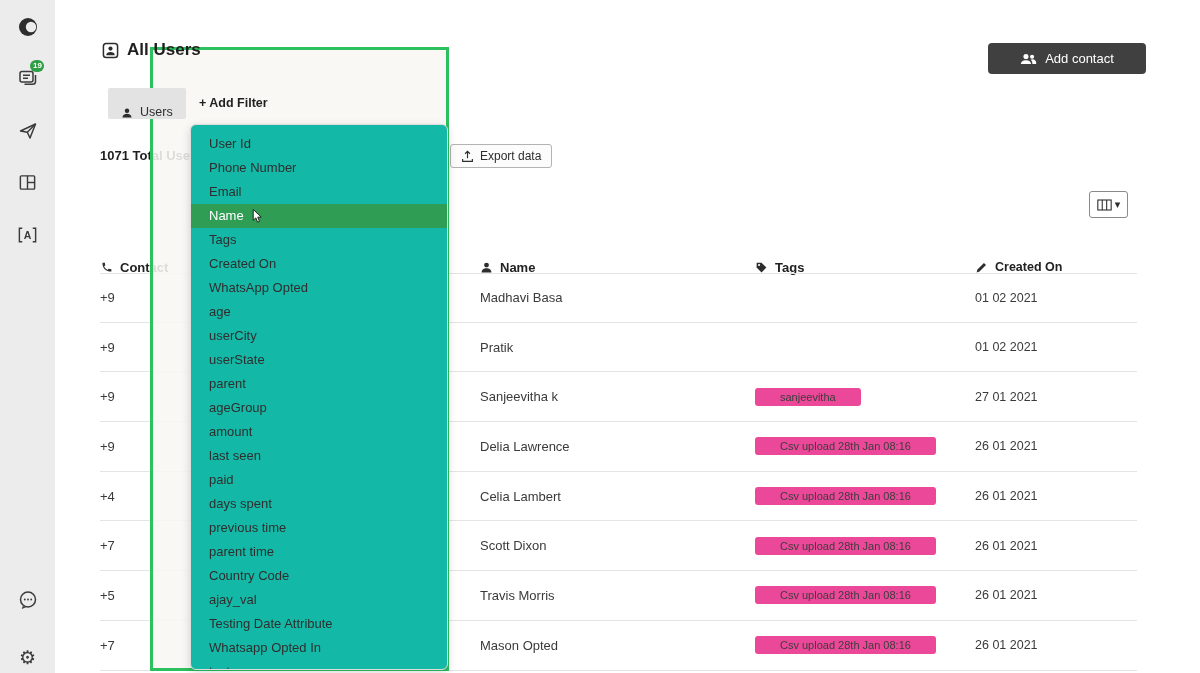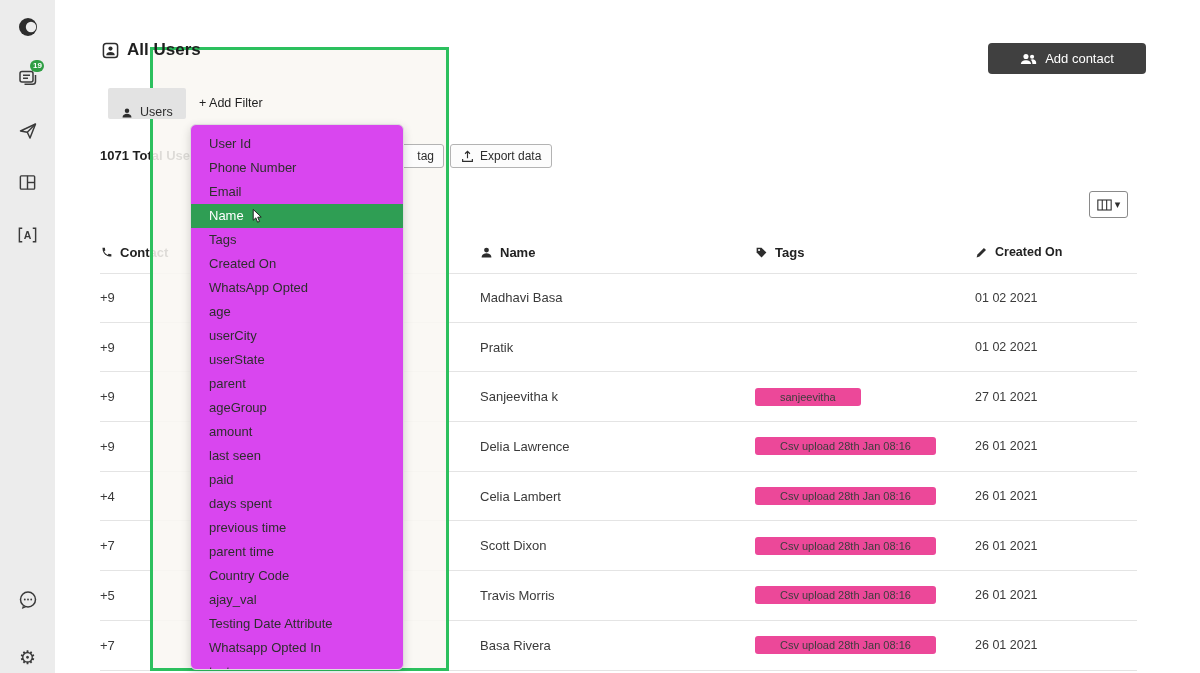--- a/index.html
+++ b/index.html
@@ -13,44 +13,44 @@
   .badge { position:absolute; left:30px; top:60px; background:#2f9e44; color:#fff; font-size:8px; line-height:10px; min-width:14px; text-align:right; border-radius:7px; padding:1px 2px; font-weight:bold; z-index:81; }
   .gear-glyph { font-size:19px; }
 
   
   .page-title { position:absolute; left:102px; top:40px; display:flex; align-items:center; gap:8px; z-index:60; }
   .page-title .t { font-size:17px; font-weight:bold; color:#1f1f1f; }
   .add-contact-btn { position:absolute; left:988px; top:43px; width:158px; height:31px; background:#404040; border:none; border-radius:4px; display:flex; align-items:center; justify-content:center; gap:8px; color:#fff; font-size:13px; cursor:pointer; z-index:10; font-family:inherit; }
 
   
   .users-tab { position:absolute; left:108px; top:88px; height:31px; padding:0 13px; background:#e3e3e3; border:none; border-radius:2px; display:flex; align-items:flex-end; gap:7px; font-size:12.5px; color:#2e2e2e; cursor:pointer; z-index:60; font-family:inherit; }
-  .add-filter { position:absolute; left:199px; top:96px; font-size:12.5px; color:#1f1f1f; cursor:pointer; z-index:60; }
+  .add-filter { position:absolute; left:199px; top:96px; font-size:12.5px; color:#1f1f1f; cursor:pointer; z-index:60;font-weight:bold; }
   .total-users { position:absolute; left:100px; top:148px; font-size:13px; font-weight:bold; color:#1f1f1f; z-index:1; }
   .tag-btn { position:absolute; left:370px; top:144px; width:74px; height:24px; background:#fcfcfc; border:1px solid #b3b3b3; border-radius:3px; display:flex; align-items:center; justify-content:flex-end; padding-right:9px; font-size:12px; color:#2d2d2d; cursor:pointer; z-index:60; font-family:inherit; }
   .export-btn { position:absolute; left:450px; top:144px; height:24px; background:#fcfcfc; border:1px solid #b3b3b3; border-radius:3px; display:inline-flex; align-items:center; gap:6px; padding:0 10px; font-size:12px; color:#2d2d2d; cursor:pointer; z-index:10; font-family:inherit;text-align:right; }
   .columns-btn { position:absolute; left:1089px; top:191px; width:39px; height:27px; background:#fff; border:1px solid #8a8a8a; border-radius:3px; display:flex; align-items:center; justify-content:center; gap:3px; cursor:pointer; z-index:1; font-size:11px; color:#2d2d2d; font-family:inherit; }
 
   
-  .table-head { position:absolute; left:100px; top:239px; width:1037px; height:26px; display:flex; align-items:center; font-size:13px; font-weight:bold; color:#222; z-index:1; }
+  .table-head { position:absolute; left:100px; top:260px; width:1037px; height:26px; display:flex; align-items:flex-start; font-size:13px; font-weight:bold; color:#222; z-index:1; }
   .th { display:flex; align-items:center; gap:7px; cursor:pointer; }
   .table-body { position:absolute; left:100px; top:273px; width:1037px; z-index:1; }
   .tr { height:49.7px; display:flex; align-items:center; border-bottom:1px solid #e4e4e4; font-size:13px; color:#3a3a3a; cursor:pointer; }
   .tr:first-child { border-top:1px solid #e4e4e4; }
   .td { overflow:hidden; white-space:nowrap; }
   .td-contact { width:380px; }
   .td-name { width:275px; }
   .td-tags { width:220px; }
   .td-created { flex:1; font-size:12.5px; }
   .chip { background:#ec4899; color:#3d3d3d; font-size:11px; padding:3px 25px; border-radius:3px; display:inline-block; }
 
   
   .highlight-box { position:absolute; left:150px; top:47px; width:299px; height:624px; border:3px solid #2cc05e; background:rgba(249,247,242,0.87); z-index:50; }
 
   
-  .dropdown { position:absolute; left:190px; top:124px; width:214px; height:546px; background:#d946ef; border:1px solid #ddd; border-radius:6px; box-shadow:0 3px 10px rgba(0,0,0,0.16); padding:7px 0; overflow:hidden; z-index:70; }
+  .dropdown { position:absolute; left:190px; top:124px; width:258px; height:546px; background:#14b8a6; border:1px solid #ddd; border-radius:6px; box-shadow:0 3px 10px rgba(0,0,0,0.16); padding:7px 0; overflow:hidden; z-index:70; }
   .dd-item { height:24px; line-height:24px; padding-left:18px; font-size:13px; color:#2e2e2e; cursor:pointer; position:relative; white-space:nowrap; }
   .dd-item.selected { background:#2f9e54; color:#fff; }
   .cursor-icon { position:absolute; left:58px; top:4px; }
 
   .icn { display:inline-flex; align-items:center; }
 </style>
 </head>
 <body>
 
 <div id="screen">
@@ -238,21 +238,21 @@
         <div class="td td-created">26 01 2021</div>
       </div>
       <div class="tr">
         <div class="td td-contact">+5</div>
         <div class="td td-name">Travis Morris</div>
         <div class="td td-tags"><span class="chip">Csv upload 28th Jan 08:16</span></div>
         <div class="td td-created">26 01 2021</div>
       </div>
       <div class="tr">
         <div class="td td-contact">+7</div>
-        <div class="td td-name">Basa Rivera</div>
+        <div class="td td-name">Mason Opted</div>
         <div class="td td-tags"><span class="chip">Csv upload 28th Jan 08:16</span></div>
         <div class="td td-created">26 01 2021</div>
       </div>
     </div>
 
   <div class="highlight-box"></div>
 
   <div class="dropdown">
       <div class="dd-item"><span>User Id</span></div>
       <div class="dd-item"><span>Phone Number</span></div>

